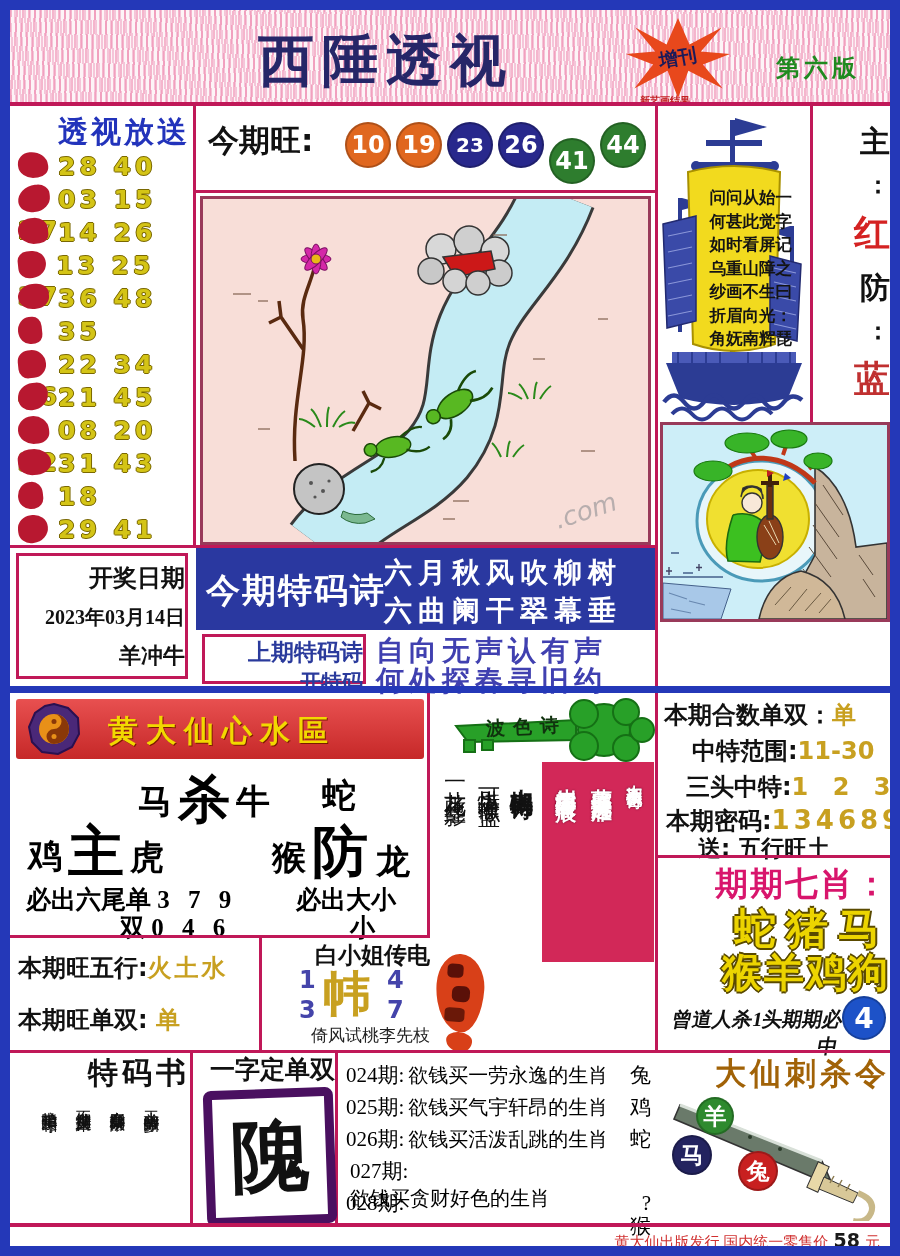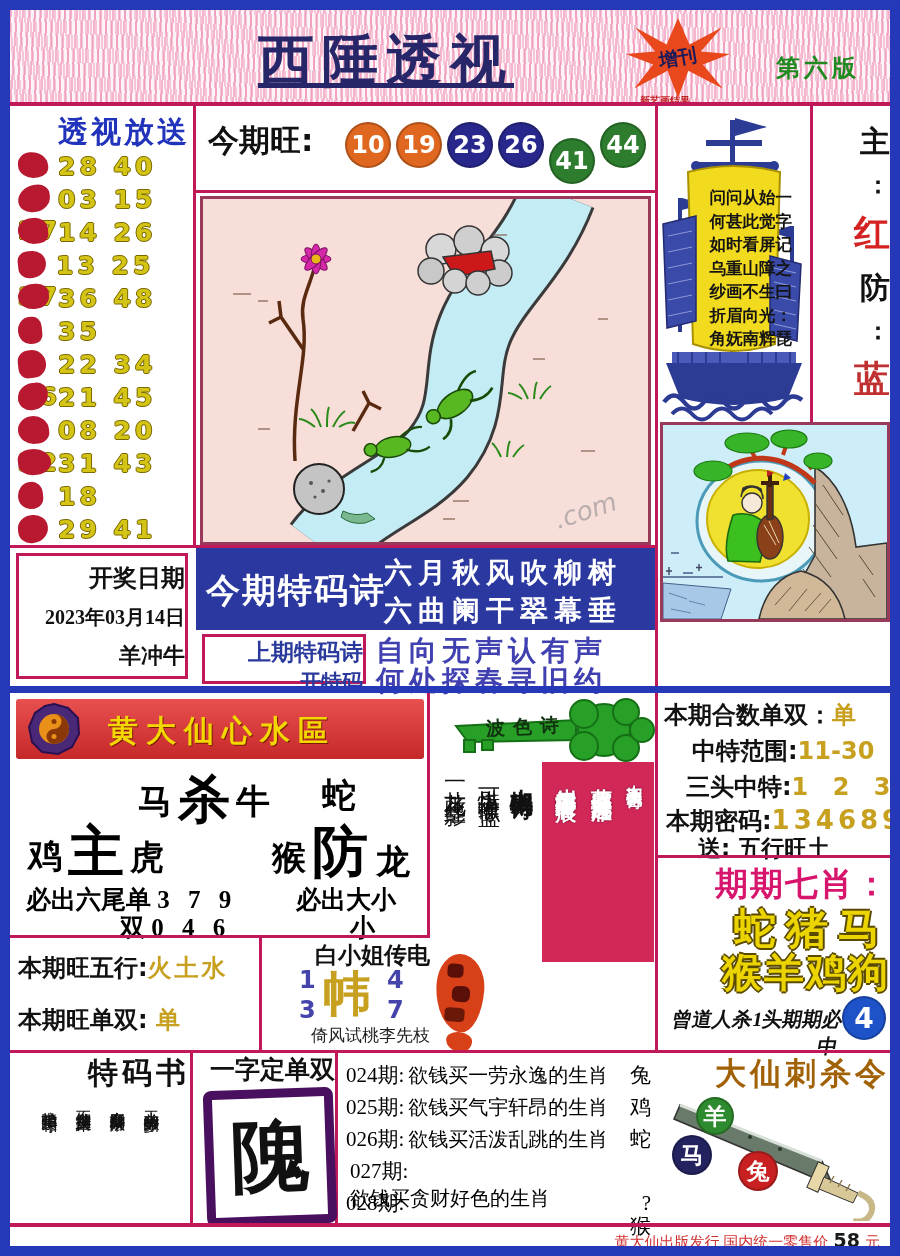--- a/index.html
+++ b/index.html
@@ -27,21 +27,21 @@
   .sealblob{background:#d84018;border-radius:46% 54% 42% 58%/40% 44% 56% 60%;transform:rotate(4deg);}
   .statline{white-space:nowrap;font-weight:bold;font-size:24px;color:#111;}
   .skew{transform:skewX(-10deg);}
 </style>
 </head>
 <body>
 
 <div id="page">
 
   <div class="abs header-grass" style="left:0;top:0;width:880px;height:92px;"></div>
-  <div class="abs b ser" style="left:248px;top:14px;width:440px;font-size:56px;color:#262668;letter-spacing:8px;text-decoration:underline;">西陲透视</div>
+  <div class="abs b ser" style="left:248px;top:14px;width:440px;font-size:56px;color:#262668;letter-spacing:8px;">西陲透视</div>
   <div class="abs burst" style="left:616px;top:8px;width:104px;height:80px;">
     <span class="b" style="color:#1a1a5a;font-size:19px;transform:rotate(-10deg);">增刊</span>
   </div>
   <div class="abs b" style="left:630px;top:84px;font-size:10px;color:#c22222;">新艺画结果</div>
   <div class="abs b" style="left:766px;top:42px;font-size:24px;color:#1f8a1f;letter-spacing:4px;">第六版</div>
   <div class="abs mag" style="left:0;top:92px;width:880px;height:4px;"></div>
 
   <div class="abs mag" style="left:183px;top:96px;width:3px;height:441px;"></div>
   <div class="abs b ctr" style="left:5px;top:102px;width:175px;font-size:30px;color:#2233bb;letter-spacing:3px;">透视放送</div>
 
@@ -56,21 +56,21 @@
     <div style="height:33px;"><span class="zicon" style="width:30px;height:27px;border-radius:55% 40% 60% 45%;"></span><span class="ynum" style="font-size:25px;margin-left:10px;vertical-align:top;">21 45</span></div>
     <div style="height:33px;"><span class="zicon" style="width:31px;height:28px;border-radius:50% 55% 40% 55%;"></span><span class="ynum" style="font-size:25px;margin-left:9px;vertical-align:top;">08 20 32</span></div>
     <div style="height:33px;"><span class="zicon" style="width:33px;height:26px;border-radius:40% 60% 50% 50%;"></span><span class="ynum" style="font-size:25px;margin-left:7px;vertical-align:top;">31 43</span></div>
     <div style="height:33px;"><span class="zicon" style="width:25px;height:27px;border-radius:60% 50% 45% 55%;"></span><span class="ynum" style="font-size:25px;margin-left:15px;vertical-align:top;">18</span></div>
     <div style="height:33px;"><span class="zicon" style="width:30px;height:28px;border-radius:50% 50% 55% 45%;"></span><span class="ynum" style="font-size:25px;margin-left:10px;vertical-align:top;">29 41</span></div>
   </div>
 
   <div class="abs b" style="left:198px;top:110px;font-size:31px;color:#111;">今期旺:</div>
   <div class="abs ball" style="left: 335px; top: 112px; width: 46px; height: 46px; font-size: 24px; background: rgb(224, 103, 31);">10</div>
   <div class="abs ball" style="left: 386px; top: 112px; width: 46px; height: 46px; font-size: 24px; background: rgb(224, 103, 31);">19</div>
-  <div class="abs ball" style="left: 437px; top: 112px; width: 46px; height: 46px; font-size: 24px; background: rgb(40, 40, 140); text-align: center;">23</div>
+  <div class="abs ball" style="left: 437px; top: 112px; width: 46px; height: 46px; font-size: 20px; background: rgb(40, 40, 140); text-align: center;">23</div>
   <div class="abs ball" style="left: 488px; top: 112px; width: 46px; height: 46px; font-size: 24px; background: rgb(40, 40, 140);">26</div>
   <div class="abs ball" style="left: 539px; top: 128px; width: 46px; height: 46px; font-size: 24px; background: rgb(46, 125, 46);">41</div>
   <div class="abs ball" style="left: 590px; top: 112px; width: 46px; height: 46px; font-size: 24px; background: rgb(46, 125, 46);">44</div>
   <div class="abs mag" style="left:186px;top:180px;width:459px;height:3px;"></div>
 
   <div class="abs" style="left:190px;top:186px;width:451px;height:349px;border:3px solid #993a5a;box-sizing:border-box;">
     <svg width="445" height="343" viewBox="0 0 445 343">
       <rect width="445" height="343" fill="#f8ded8"></rect>
       <path d="M355,-5 C330,60 290,85 272,130 C254,175 272,210 235,255 C205,290 150,305 118,348" fill="none" stroke="#3a3a3a" stroke-width="78"></path>
       <path d="M355,-5 C330,60 290,85 272,130 C254,175 272,210 235,255 C205,290 150,305 118,348" fill="none" stroke="#c4ecf4" stroke-width="72"></path>

